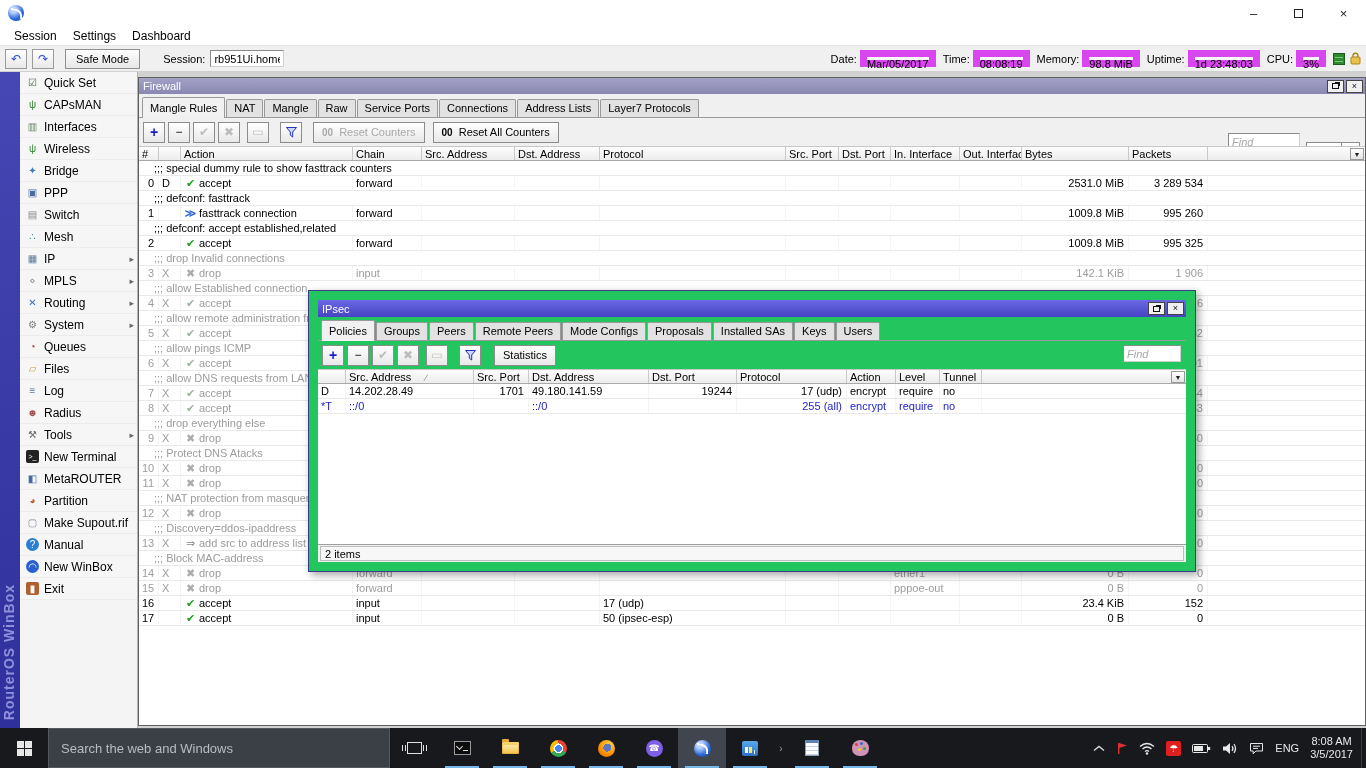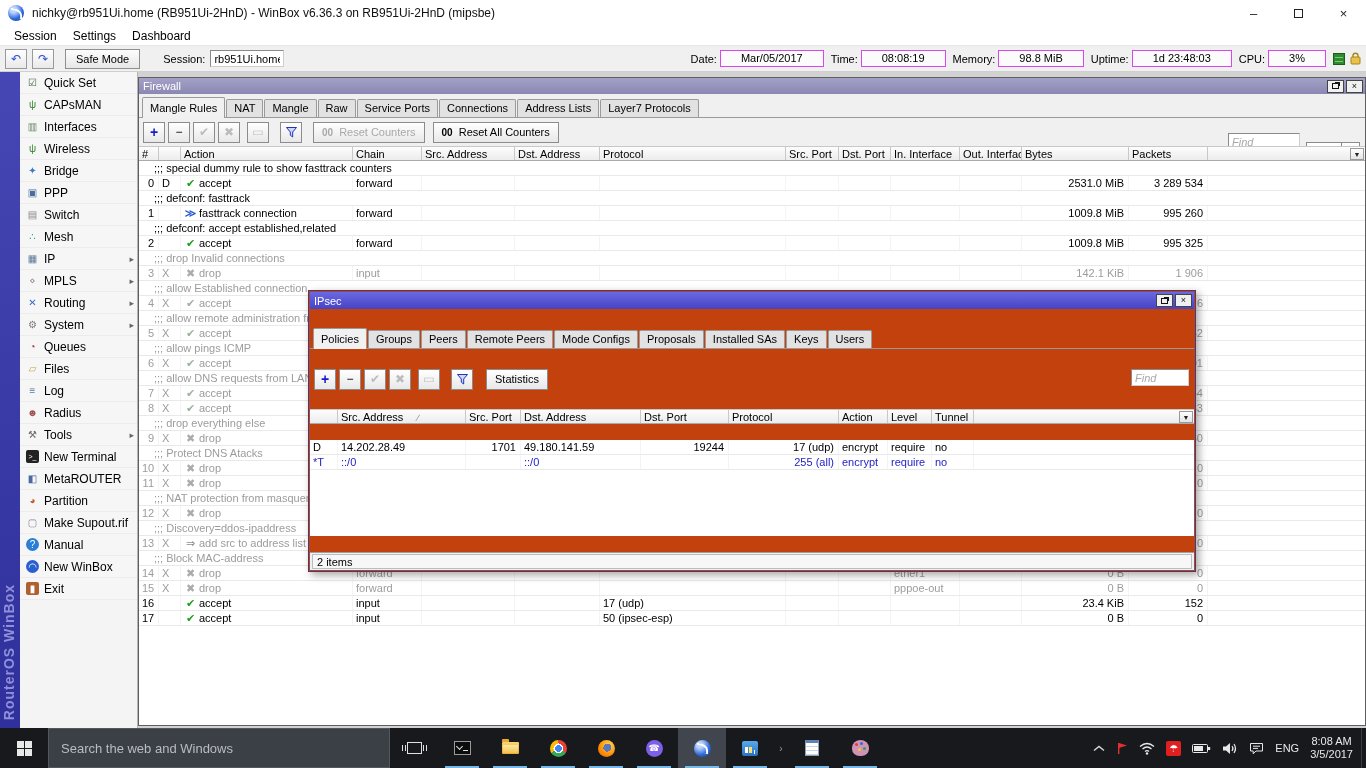--- a/index.html
+++ b/index.html
@@ -22,21 +22,21 @@
   .tico{width:22px;height:20px;border:1px solid #9a9a9a;background:linear-gradient(#fff,#e9e9e9);
     display:flex;align-items:center;justify-content:center;color:#2a4fd0;font-size:12px;}
   .btn{height:20px;border:1px solid #8f8f8f;background:linear-gradient(#fdfdfd,#e7e7e7);
     display:inline-flex;align-items:center;justify-content:center;padding:0 10px;font-size:11px;}
   .sess-lb{margin-left:18px;}
   input.sunken{border:1px solid #8a8a8a;border-right-color:#cfcfcf;border-bottom-color:#cfcfcf;
     height:17px;padding:0 3px;font:11px "Liberation Sans",sans-serif;background:#fff;outline:none;}
   input.sunken::placeholder{color:#a8a8a8;font-style:italic;}
   .stats{margin-left:auto;display:flex;align-items:center;gap:7px;}
   .stat{display:flex;align-items:center;gap:3px;}
-  .stat-val{border:1px solid #d946ef;background:#fbfbfb;height:17px;line-height:15px;padding:0 20px;}
+  .stat-val{border:7px solid #d946ef;background:#fbfbfb;height:17px;line-height:15px;padding:0 0;}
   
   .main{display:flex;height:656px;}
   .brand{width:20px;background:linear-gradient(#4646b4,#30309c);position:relative;flex:none;}
   .brand-text{position:absolute;bottom:8px;left:1px;writing-mode:vertical-rl;transform:rotate(180deg);
     color:#8f8fdb;font-weight:bold;font-size:14px;letter-spacing:1px;white-space:nowrap;}
   .sidebar{width:118px;background:#f4f4f4;border-right:1px solid #b4b4b4;flex:none;overflow:hidden;}
   .side-item{height:22px;display:flex;align-items:center;gap:5px;padding:0 3px 0 6px;font-size:12px;border-bottom:1px solid #ececec;background:#f6f6f6;}
   .icon13{width:13px;height:13px;flex:none;display:inline-flex;align-items:center;justify-content:center;
     font-size:10px;line-height:13px;border-radius:2px;}
   .side-item .arr{margin-left:auto;color:#666;font-size:9px;}
@@ -88,22 +88,22 @@
   .act-drop{color:#6e6e6e;}
   .act-ft{color:#2a5fd4;font-weight:bold;}
   .act-add{color:#8a8a8a;}
   .grow.disabled .act-accept{color:#9fb29f;}
   .grow.disabled .act-drop{color:#ababab;}
   .grow.bluerow{color:var(--text-blue);}
   .statusbar{height:18px;border-top:1px solid #9f9f9f;background:#f0f0f0;display:flex;align-items:center;flex:none;}
   .statusbar .inner{flex:1;margin:1px 2px;border:1px solid #bdbdbd;background:#f7f7f7;height:15px;line-height:14px;padding-left:4px;}
   
   .ips-win{position:absolute;left:170px;top:218px;width:888px;height:282px;border:1px solid #3c3c8c;
-    background:#c2410c;padding:1px;display:flex;flex-direction:column;z-index:10;
-    box-shadow:3px 3px 8px rgba(0,0,0,.35);gap:16px;}
+    background:#22c55e;padding:9px;display:flex;flex-direction:column;z-index:10;
+    box-shadow:3px 3px 8px rgba(0,0,0,.35);}
   
   .taskbar{height:40px;background:#17191d;display:flex;align-items:stretch;position:relative;color:#e8e8e8;}
   .tb-start{width:48px;display:flex;align-items:center;justify-content:center;flex:none;}
   .start-logo{width:15px;height:15px;display:grid;grid-template-columns:7px 7px;grid-template-rows:7px 7px;gap:1px;}
   .start-logo span{background:#e8e8e8;}
   .tb-search{width:342px;flex:none;display:flex;align-items:center;background:#3b4046;border:1px solid #53585e;}
   .tb-search input{flex:1;background:transparent;border:none;outline:none;color:#c9ccd0;
     font:13px "Liberation Sans",sans-serif;padding:0 12px;}
   .tb-search input::placeholder{color:#b9bcc0;}
   .tb-cell{width:48px;display:flex;align-items:center;justify-content:center;position:relative;flex:none;}
@@ -150,21 +150,20 @@
   svg.tico-svg{display:block;}
   
   .cpu-ico{width:12px;height:12px;background:#2d8a2d;border:1px solid #1c5c1c;position:relative;}
   .cpu-ico::before{content:"";position:absolute;left:1px;right:1px;top:3px;height:1px;background:#7cc87c;box-shadow:0 4px 0 #7cc87c;}
 </style>
 </head>
 <body>
 
 <div class="titlebar">
   <span class="app-logo"></span>
-  <span class="title-text">nichky@rb951Ui.home (RB951Ui-2HnD) - WinBox v6.36.3 on RB951Ui-2HnD (mipsbe)</span>
   <div class="winctrl">
     <span class="wc">–</span>
     <span class="wc">
         <span class="maxbox"></span>
       </span>
     <span class="wc">×</span>
   </div>
 </div>
 
 <div class="menubar">

